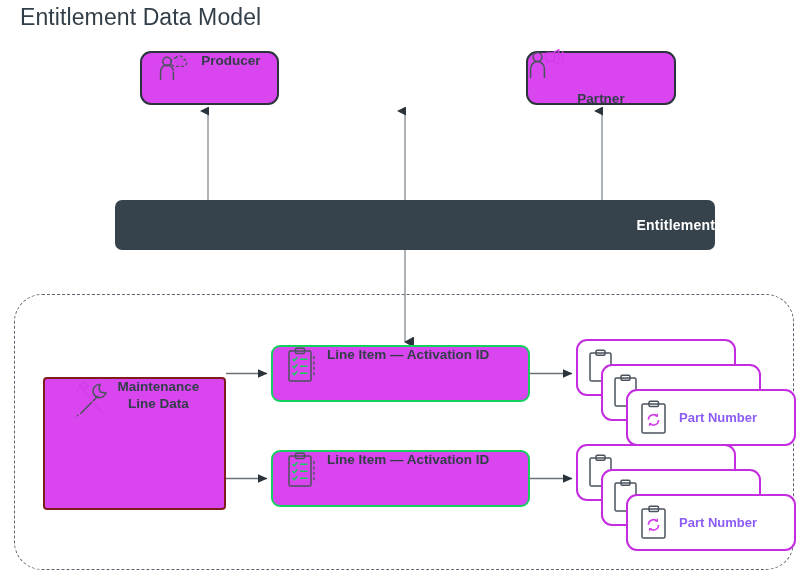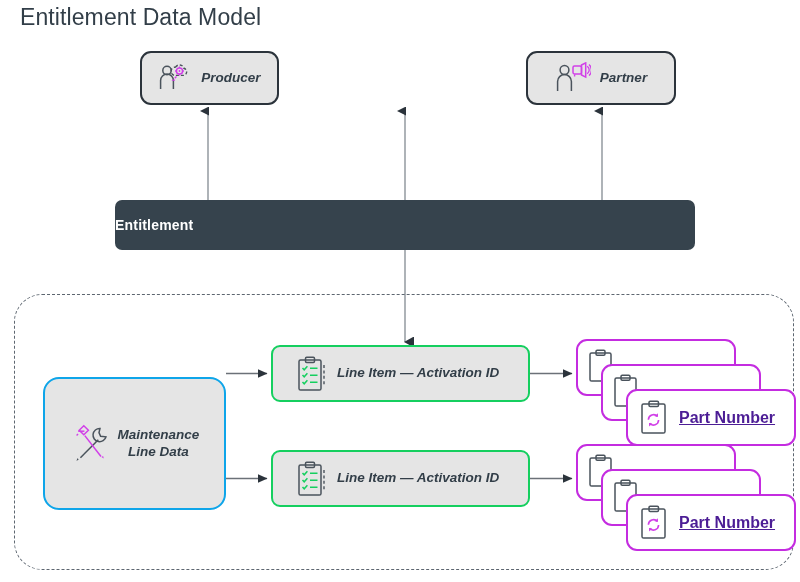--- a/index.html
+++ b/index.html
@@ -29,26 +29,24 @@
     font-size: 23px;
     color: #323e48;
     letter-spacing: .1px;
     white-space: nowrap;
   }
 
   
   .node {
     position: absolute;
     box-sizing: border-box;
-    background: #e5e5e5;
+    background: #d946ef;
     display: flex;
-    align-items: center;
     justify-content: center;
     gap: 9px;
-    font-style: italic;
   }
   .node .label {
     font-size: 13.5px;
     font-weight: bold;
     color: #323e48;
     white-space: nowrap;
     line-height: 1.25;
     text-align: center;
   }
   .ico { flex: none; display: block; }
@@ -64,21 +62,22 @@
   #entitlement-bar {
     position: absolute;
     left: 107px;
     top: 200px;
     width: 580px;
     height: 50px;
     background: #36434d;
     border-radius: 7px;
     display: flex;
     align-items: center;
-    justify-content: flex-start;
+    justify-content: flex-end;
+    padding-left: 20px;
   }
   #entitlement-bar .label {
     font-size: 14px;
     font-weight: bold;
     color: #ffffff;
     letter-spacing: .2px;
   }
 
   
   #group-container {
@@ -91,35 +90,35 @@
     border: 1.6px dashed #5d6670;
     border-radius: 28px;
   }
 
   
   #maintenance-node {
     left: 35px;
     top: 377px;
     width: 183px;
     height: 133px;
-    border: 2px solid #0ea5e9;
-    border-radius: 16px;
+    border: 2px solid #7f1d1d;
+    border-radius: 4px;
     gap: 4px;
   }
 
   
   .lineitem {
     left: 263px;
     width: 259px;
     height: 57px;
     border: 2.2px solid #15cf5f;
     border-radius: 9px;
     gap: 10px;
     justify-content: flex-start;
-    padding-left: 24px;
+    padding-left: 14px;
   }
   #lineitem-1 { top: 345px; }
   #lineitem-2 { top: 450px; }
 
   
   .pn-stack {
     position: absolute;
     width: 220px;
     height: 107px;
   }
@@ -139,25 +138,24 @@
   .pn-card.mid    { left: 25px; top: 25px; }
   .pn-card.front  {
     left: 50px; top: 50px;
     width: 170px;
     display: flex;
     align-items: center;
     gap: 9px;
     padding-left: 12px;
   }
   .pn-card .label {
-    font-size: 16px;
+    font-size: 13px;
     font-weight: bold;
-    color: #4c1d95;
+    color: #8b5cf6;
     white-space: nowrap;
-    text-decoration: underline;
   }
 
   
   #connectors {
     position: absolute;
     left: 0; top: 0;
     width: 800px;
     height: 582px;
     pointer-events: none;
   }
@@ -202,21 +200,21 @@
       <path d="M17.5 5.2 a4.6 4.6 0 0 1 8.4 1.1 a3.6 3.6 0 0 1 -0.9 7.1 h-8.1 a4.1 4.1 0 0 1 -0.6 -8.1 z" fill="none" stroke="#4a535c" stroke-width="1.4" stroke-dasharray="3 2"></path>
       <circle cx="21.5" cy="9" r="3.1" fill="none" stroke="#d13fe8" stroke-width="1.5"></circle>
       <circle cx="21.5" cy="9" r="0.9" fill="#d13fe8"></circle>
       <path d="M21.5 4.6 v1.3 M21.5 12.1 v1.3 M17.1 9 h1.3 M24.6 9 h1.3" stroke="#d13fe8" stroke-width="1.3"></path>
       <path d="M18.5 14.5 l-3.5 3.6 l3.6 0" fill="none" stroke="#d13fe8" stroke-width="1.3" stroke-dasharray="2.5 2"></path>
     </svg>
     <span class="label">Producer</span>
   </div>
 
 
-  <div class="node actor" id="actor-partner" style="left:518px; top:51px; width:150px;">
+  <div class="node actor" id="actor-partner" style="left:518px; top:51px; width:150px;flex-direction:column;">
     <svg class="ico" width="36" height="33" viewBox="0 0 36 33">
       <circle cx="9.5" cy="8" r="4.4" fill="none" stroke="#4a535c" stroke-width="1.5"></circle>
       <path d="M2.6 29 V19.5 a6.9 6.9 0 0 1 13.8 0 V29" fill="none" stroke="#4a535c" stroke-width="1.5"></path>
       <rect x="18" y="4" width="8.5" height="8" rx="1.4" fill="none" stroke="#d13fe8" stroke-width="1.5"></rect>
       <path d="M26.5 3 l4.2 -2.1 v14.2 l-4.2 -2.1 z" fill="none" stroke="#d13fe8" stroke-width="1.5"></path>
       <path d="M32.2 4.2 a4.6 4.6 0 0 1 0 7.6" fill="none" stroke="#d13fe8" stroke-width="1.3"></path>
       <path d="M34 2.4 a7.6 7.6 0 0 1 0 11.2" fill="none" stroke="#d13fe8" stroke-width="1.3"></path>
       <path d="M19.6 12.5 v2.4" stroke="#d13fe8" stroke-width="1.4" stroke-dasharray="2 2"></path>
     </svg>
     <span class="label">Partner</span>

